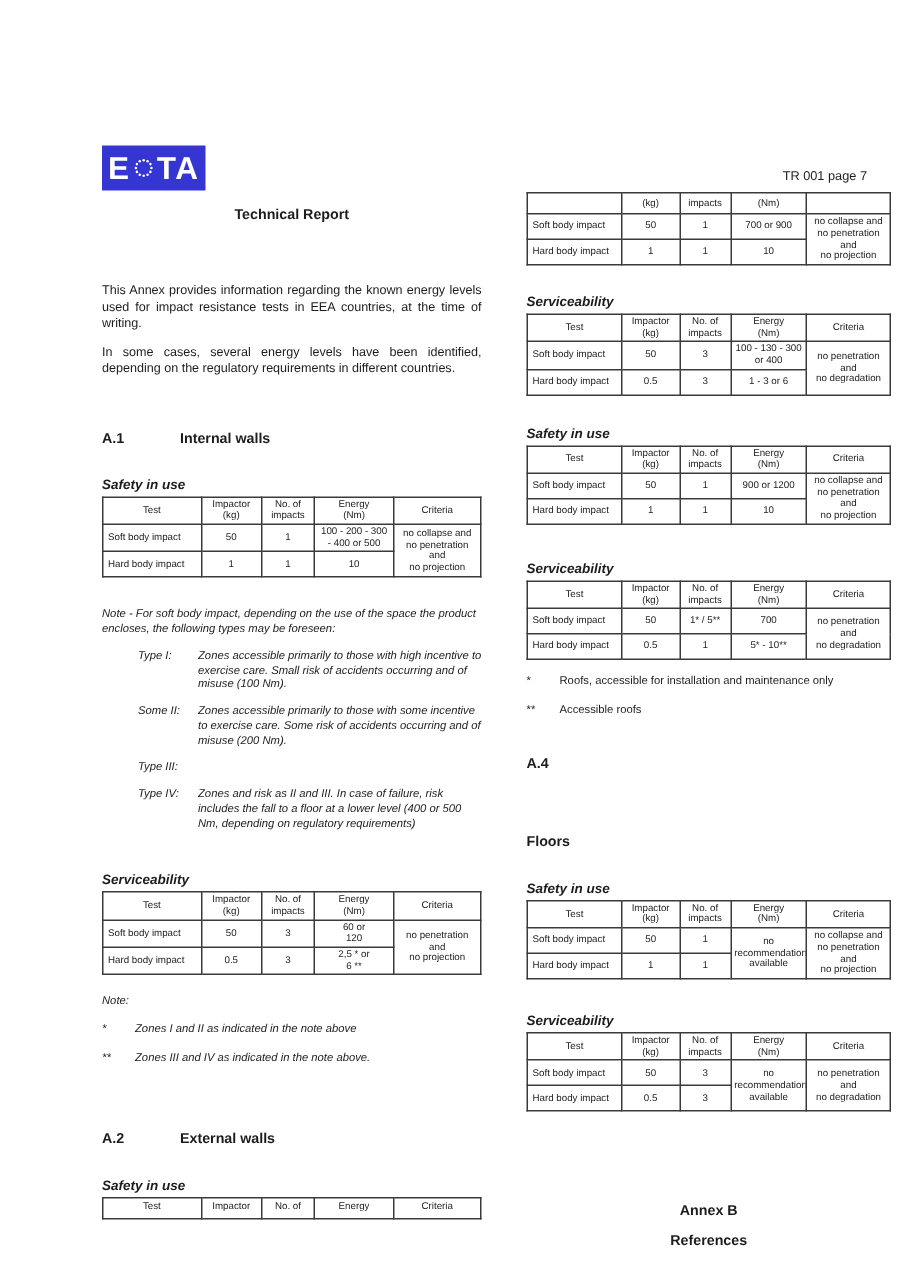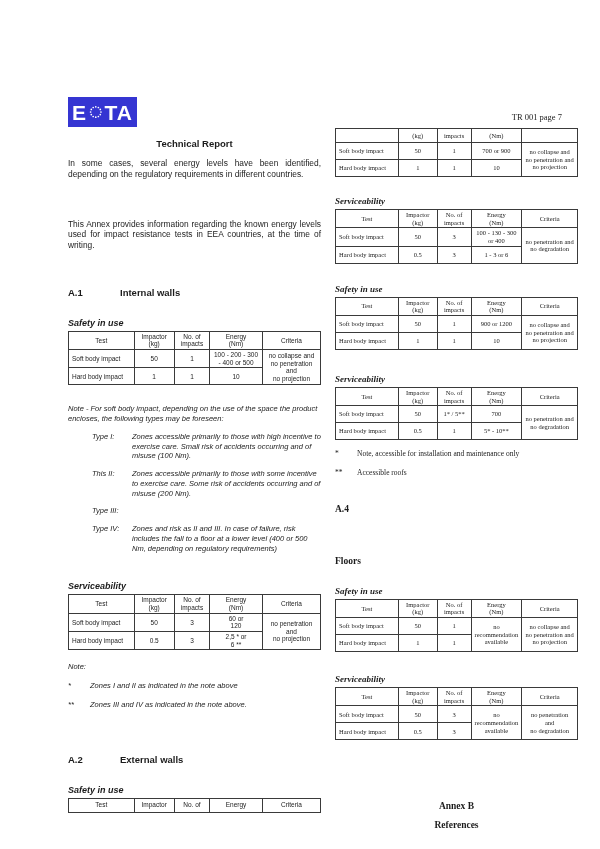--- a/index.html
+++ b/index.html
@@ -3,21 +3,21 @@
 <meta charset="utf-8">
 <style>
   * { box-sizing: border-box; }
   html, body { margin: 0; padding: 0; background: #ffffff; }
   .page {
     position: relative; width: 600px; height: 849px; background: #ffffff;
     font-family: "Liberation Sans", sans-serif; color: #1c1c1c; overflow: hidden;
   }
   .col { position: absolute; }
   .col-left  { left: 68px;  top: 97px;  width: 253px; }
-  .col-right { left: 335px; top: 112px; width: 243px; font-family: Liberation Serif, serif; }
+  .col-right { left: 351px; top: 112px; width: 243px; }
 
   
   .logo {
     width: 69px; height: 30px; display: flex; align-items: center; justify-content: center;
     gap: 1px; padding: 2px 4px;
   }
   .logo-letter { color: #ffffff; font-weight: bold; font-size: 21px; line-height: 1; letter-spacing: 1px; }
   .stars-svg { width: 22px; height: 22px; display: block; }
 
   .doc-title { margin-top: 11px; text-align: center; font-weight: bold; font-size: 9.5px; }
@@ -83,22 +83,22 @@
         <circle cx="8" cy="5.07" r="1.3" fill="#fff"></circle>
           <circle cx="12" cy="4" r="1.3" fill="#fff"></circle>
         <circle cx="16" cy="5.07" r="1.3" fill="#fff"></circle>
           <circle cx="18.93" cy="8" r="1.3" fill="#fff"></circle>
       </svg>
       <span class="logo-letter">TA</span>
     </div>
 
     <div class="doc-title">Technical Report</div>
 
+    <p class="body-text p1">This Annex provides information regarding the known energy levels used for impact resistance tests in EEA countries, at the time of writing.</p>
     <p class="body-text p2">In some cases, several energy levels have been identified, depending on the regulatory requirements in different countries.</p>
-    <p class="body-text p1">This Annex provides information regarding the known energy levels used for impact resistance tests in EEA countries, at the time of writing.</p>
 
     <div class="sec-head sec-a1">
       <span class="sec-num">A.1</span>
       <span>Internal walls</span>
     </div>
 
     <div class="subhead">Safety in use</div>
     <table class="dtable">
         <colgroup>
           <col style="width: 26%;">
@@ -139,21 +139,21 @@
         </tbody>
       </table>
 
     <p class="note-text note-intro">Note - For soft body impact, depending on the use of the space the product encloses, the following types may be foreseen:</p>
 
     <div class="type-row">
       <span class="type-label">Type I:</span>
       <span class="type-text">Zones accessible primarily to those with high incentive to exercise care. Small risk of accidents occurring and of misuse (100 Nm).</span>
     </div>
     <div class="type-row">
-      <span class="type-label">This II:</span>
+      <span class="type-label">Some II:</span>
       <span class="type-text">Zones accessible primarily to those with some incentive to exercise care. Some risk of accidents occurring and of misuse (200 Nm).</span>
     </div>
     <div class="type-row">
       <span class="type-label">Type III:</span>
     </div>
     <div class="type-row">
       <span class="type-label">Type IV:</span>
       <span class="type-text">Zones and risk as II and III. In case of failure, risk includes the fall to a floor at a lower level (400 or 500 Nm, depending on regulatory requirements)</span>
     </div>
 
@@ -389,21 +389,21 @@
             <td class="cell-left">Hard body impact</td>
             <td>0.5</td>
             <td>1</td>
             <td>5* - 10**</td>
           </tr>
         </tbody>
       </table>
 
     <div class="fn-row">
       <span class="fn-marker">*</span>
-      <span>Note, accessible for installation and maintenance only</span>
+      <span>Roofs, accessible for installation and maintenance only</span>
     </div>
     <div class="fn-row">
       <span class="fn-marker">**</span>
       <span>Accessible roofs</span>
     </div>
 
     <div class="sec-head sec-a4">
       <span class="sec-num">A.4</span>
       <span>Floors</span>
     </div>

